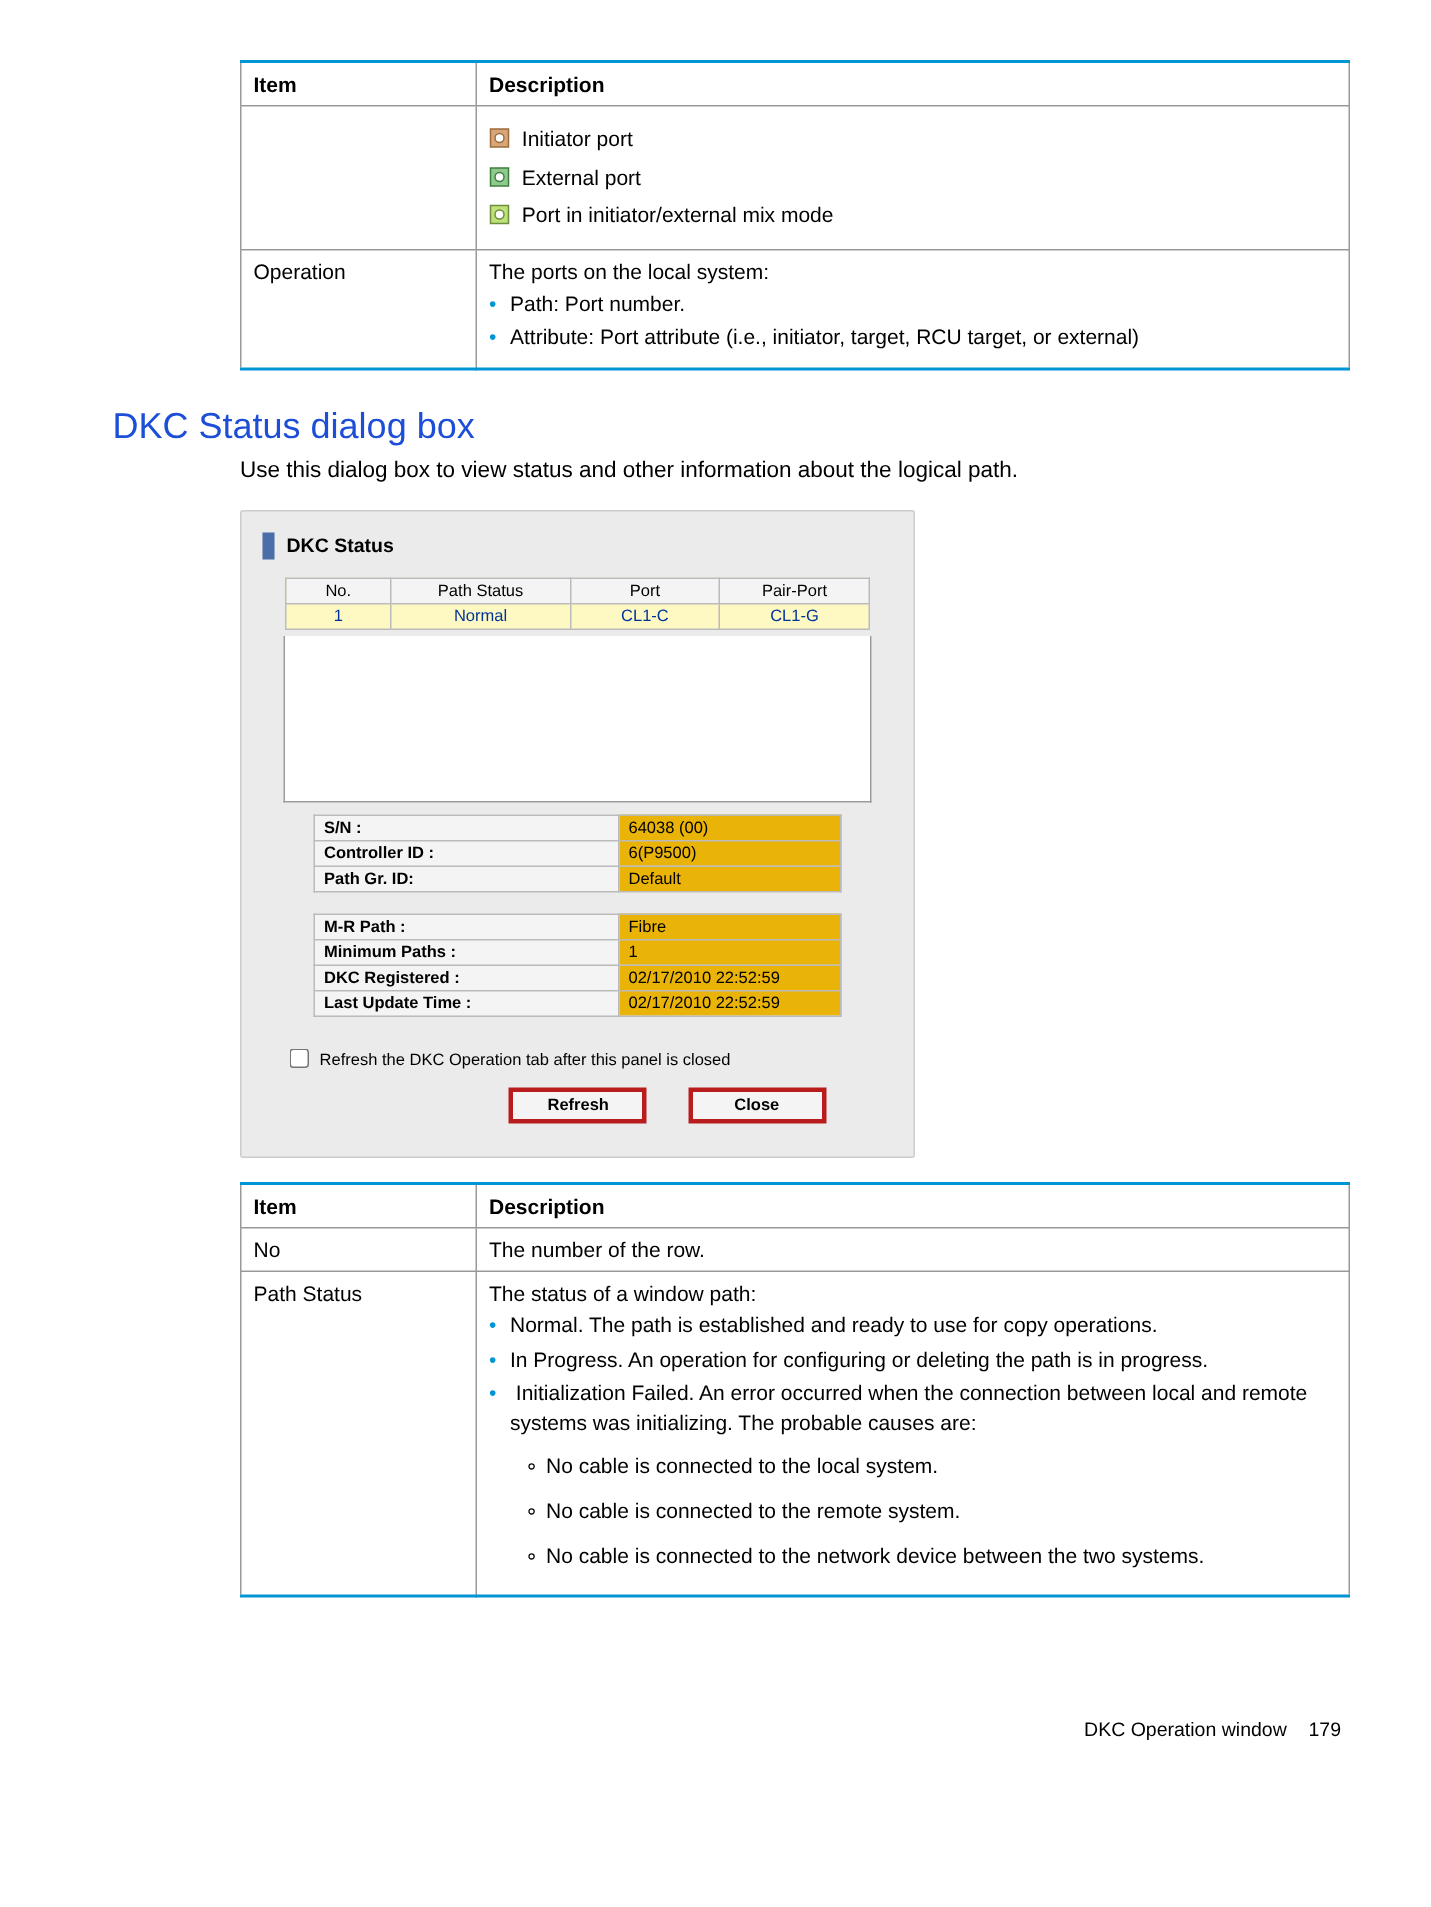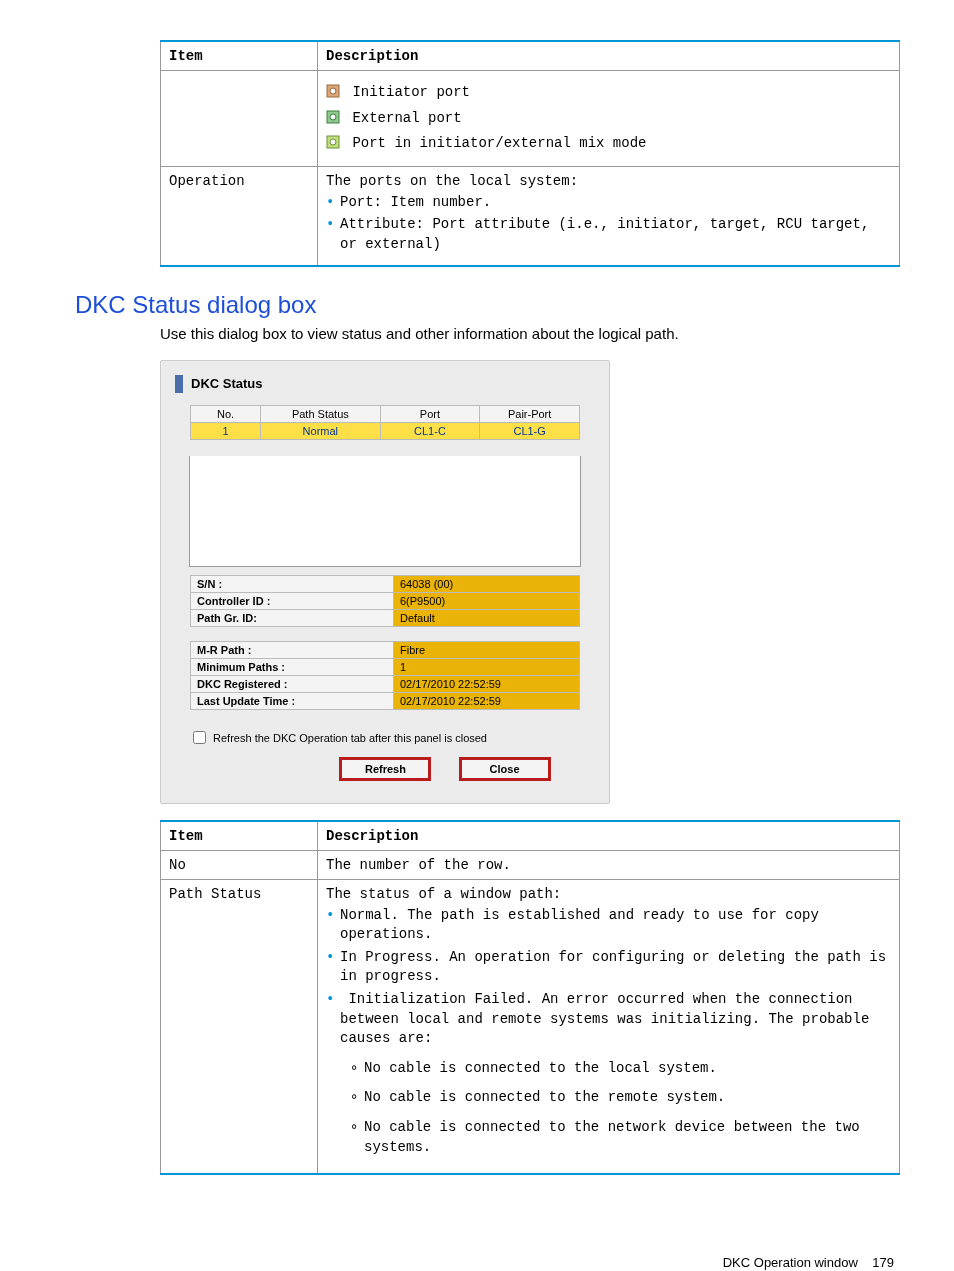--- a/index.html
+++ b/index.html
@@ -25,21 +25,20 @@
   table.doc-table td {
     border-left: 1px solid #999;
     border-right: 1px solid #999;
     border-top: 1px solid #999;
     border-bottom: 1px solid #999;
     padding: 6px 8px;
     vertical-align: top;
     text-align: left;
     font-weight: normal;
     font-size: 14px;
-    font-family: Liberation Mono, monospace;
   }
   table.doc-table thead th {
     font-weight: bold;
   }
   table.doc-table .col-item { width: 140px; }
   ul.blue-bullets {
     list-style: none;
     padding-left: 14px;
     margin: 4px 0;
   }
@@ -83,37 +82,37 @@
     border-radius: 2px;
     padding: 14px;
     font-size: 11px;
     color: #000;
   }
   .dialog-title-row { display:flex; align-items:center; margin-bottom:12px;}
   .dialog-title-bar { width:8px; height:18px; background:#4b6da8; margin-right:8px;}
   .dialog-title { font-weight:bold; font-size:13px; }
   .path-table {
     width: 390px;
-    margin: 0 auto 16px auto;
+    margin: 0 auto 4px auto;
     border: 1px solid #999;
-    background: #fde047;
+    background: #fef9c3;
     border-collapse: collapse;
   }
   .path-table th, .path-table td {
     border: 1px solid #bbb;
     font-size: 11px;
     text-align: center;
     padding: 2px 0;
     font-weight: normal;
   }
   .path-table th { background:#f4f4f4; color:#000; }
   .path-table td { color:#003399; }
   .path-body { height: 110px; background:#fff; border:1px solid #999; border-top:none; width:390px; margin:0 auto 8px auto;}
   .info-grid {
-    width: 390px;
+    width: 352px;
     margin: 0 auto;
     border-collapse: collapse;
   }
   .info-grid td {
     border: 1px solid #bbb;
     font-size: 11px;
     padding: 2px 6px;
     background:#eab308;
   }
   .info-grid td.label { font-weight:bold; width:190px; background:#f4f4f4;}
@@ -182,21 +181,21 @@
             </span>
             <span>Port in initiator/external mix mode</span>
           </div>
         </td>
       </tr>
       <tr>
         <td class="col-item">Operation</td>
         <td>
           <div>The ports on the local system:</div>
           <ul class="blue-bullets">
-            <li>Port: Item number.</li>
+            <li>Path: Port number.</li>
             <li>Attribute: Port attribute (i.e., initiator, target, RCU target, or external)</li>
           </ul>
         </td>
       </tr>
     </tbody>
   </table>
 
   <h2 class="section-title">DKC Status dialog box</h2>
   <div class="section-intro">Use this dialog box to view status and other information about the logical path.</div>
 

